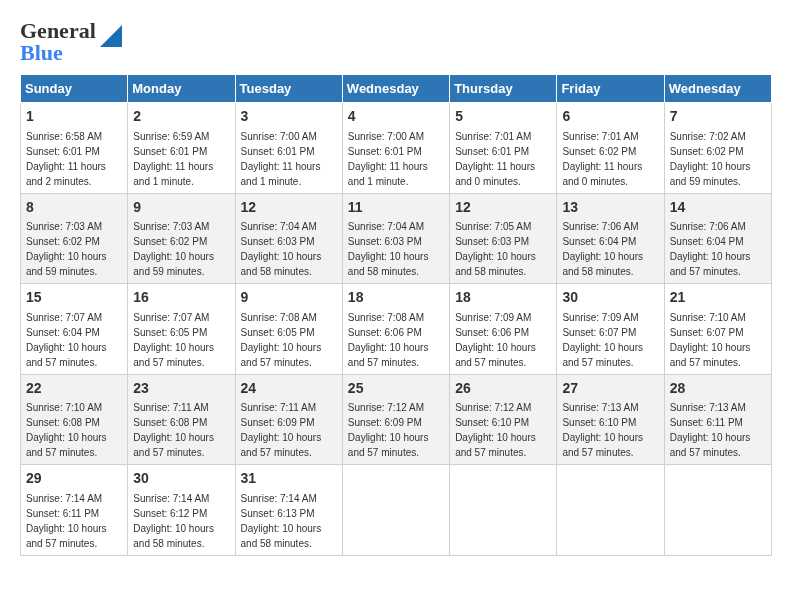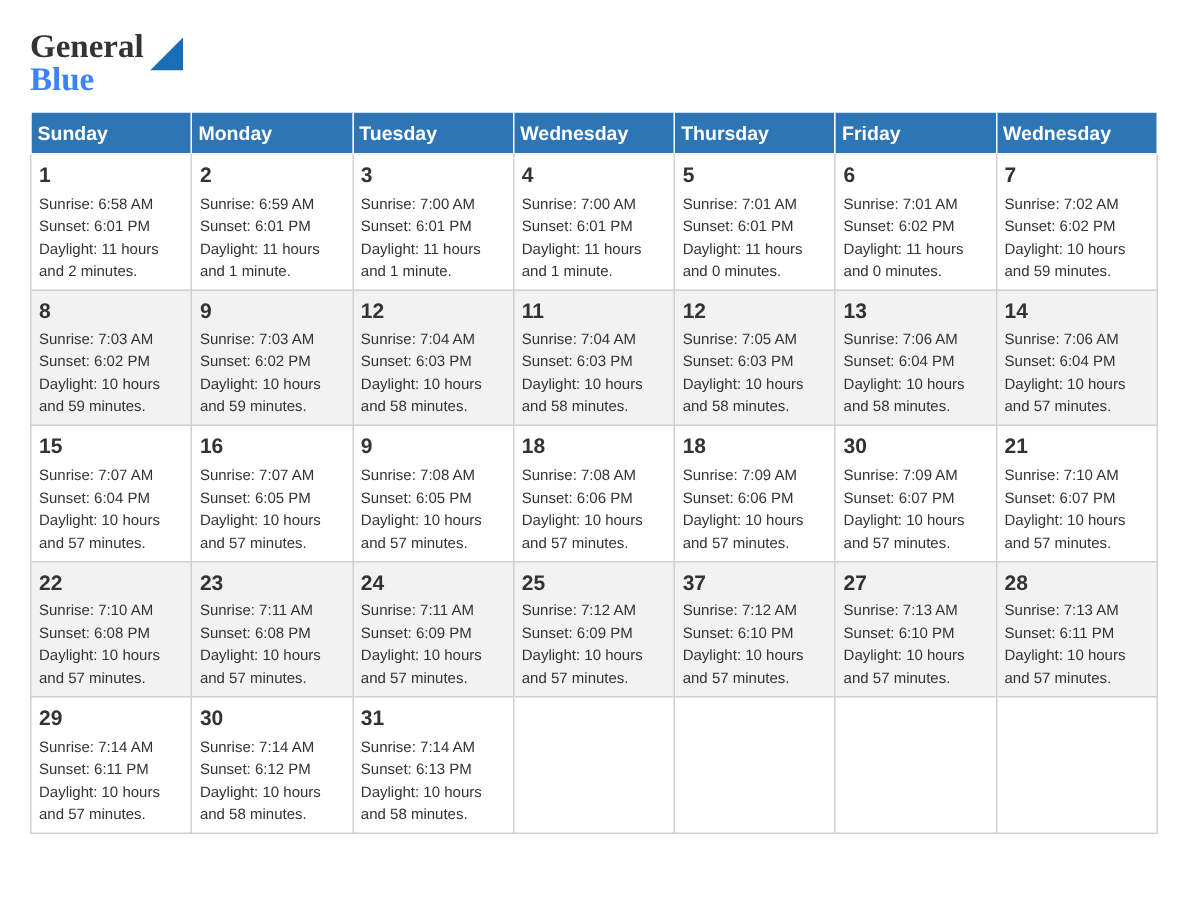--- a/index.html
+++ b/index.html
@@ -226,21 +226,21 @@
       </td>
         <td>
         <span class="day-number">24</span>
         <span class="day-info">Sunrise: 7:11 AM<br>Sunset: 6:09 PM<br>Daylight: 10 hours and 57 minutes.</span>
       </td>
         <td>
         <span class="day-number">25</span>
         <span class="day-info">Sunrise: 7:12 AM<br>Sunset: 6:09 PM<br>Daylight: 10 hours and 57 minutes.</span>
       </td>
         <td>
-        <span class="day-number">37</span>
+        <span class="day-number">26</span>
         <span class="day-info">Sunrise: 7:12 AM<br>Sunset: 6:10 PM<br>Daylight: 10 hours and 57 minutes.</span>
       </td>
         <td>
         <span class="day-number">27</span>
         <span class="day-info">Sunrise: 7:13 AM<br>Sunset: 6:10 PM<br>Daylight: 10 hours and 57 minutes.</span>
       </td>
         <td>
         <span class="day-number">28</span>
         <span class="day-info">Sunrise: 7:13 AM<br>Sunset: 6:11 PM<br>Daylight: 10 hours and 57 minutes.</span>
       </td>

